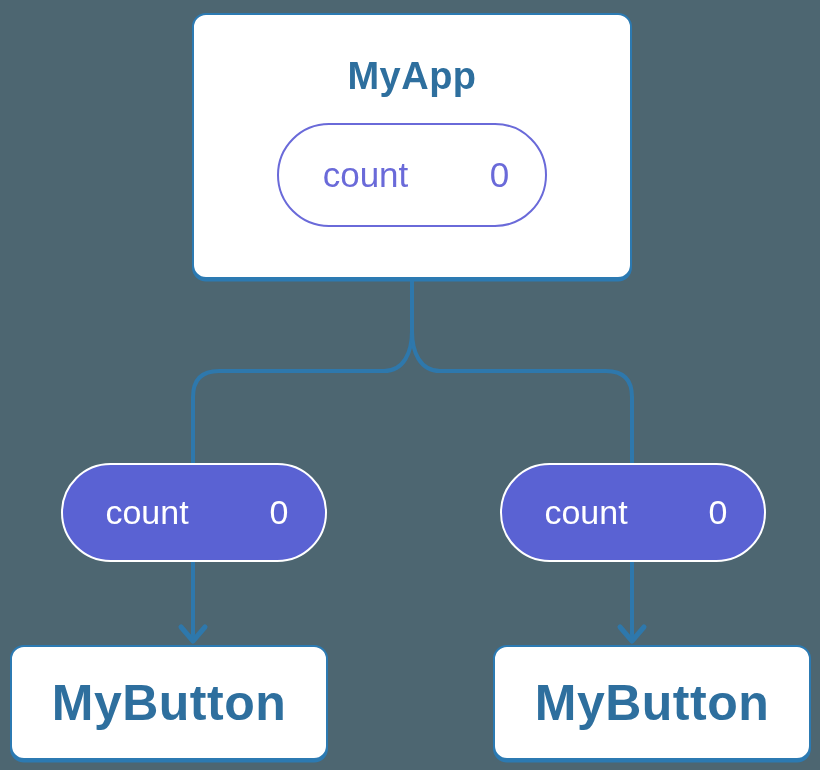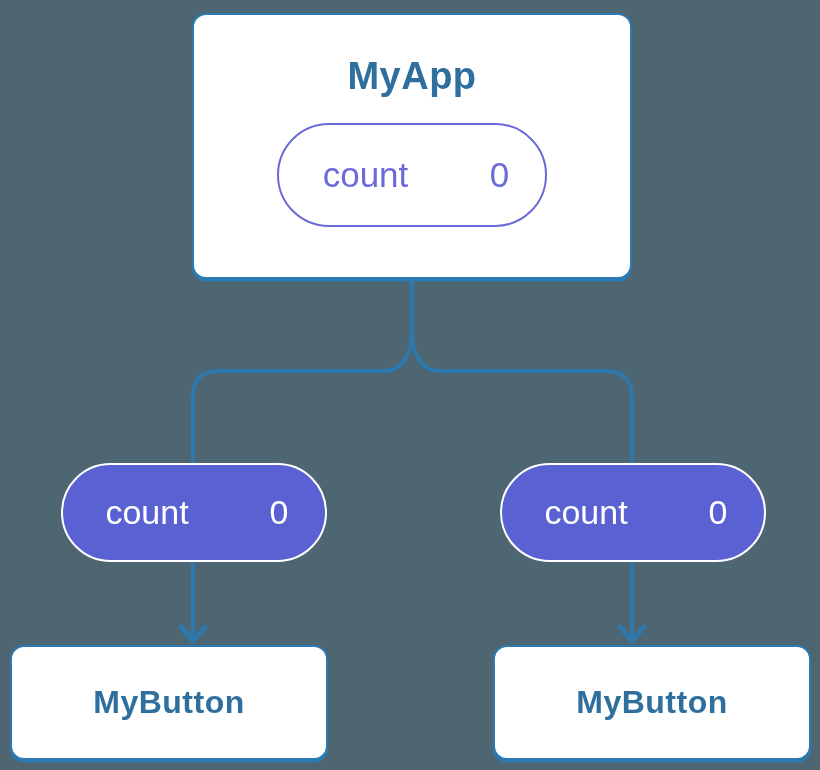--- a/index.html
+++ b/index.html
@@ -57,21 +57,21 @@
     color:var(--title-text);
     line-height:1.15;
   }
   .card-child{
     top:645px;width:318px;height:115px;
     display:flex;align-items:center;justify-content:center;
   }
   .card-child-left{left:10px;}
   .card-child-right{left:493px;}
   .child-title{
-    font-size:32px;
+    font-size:50px;
     font-weight:bold;
     letter-spacing:0.5px;
     color:var(--title-text);
   }
   .pill{
     display:flex;
     align-items:center;
     overflow:hidden;
   }
   .pill-key,.pill-value{

